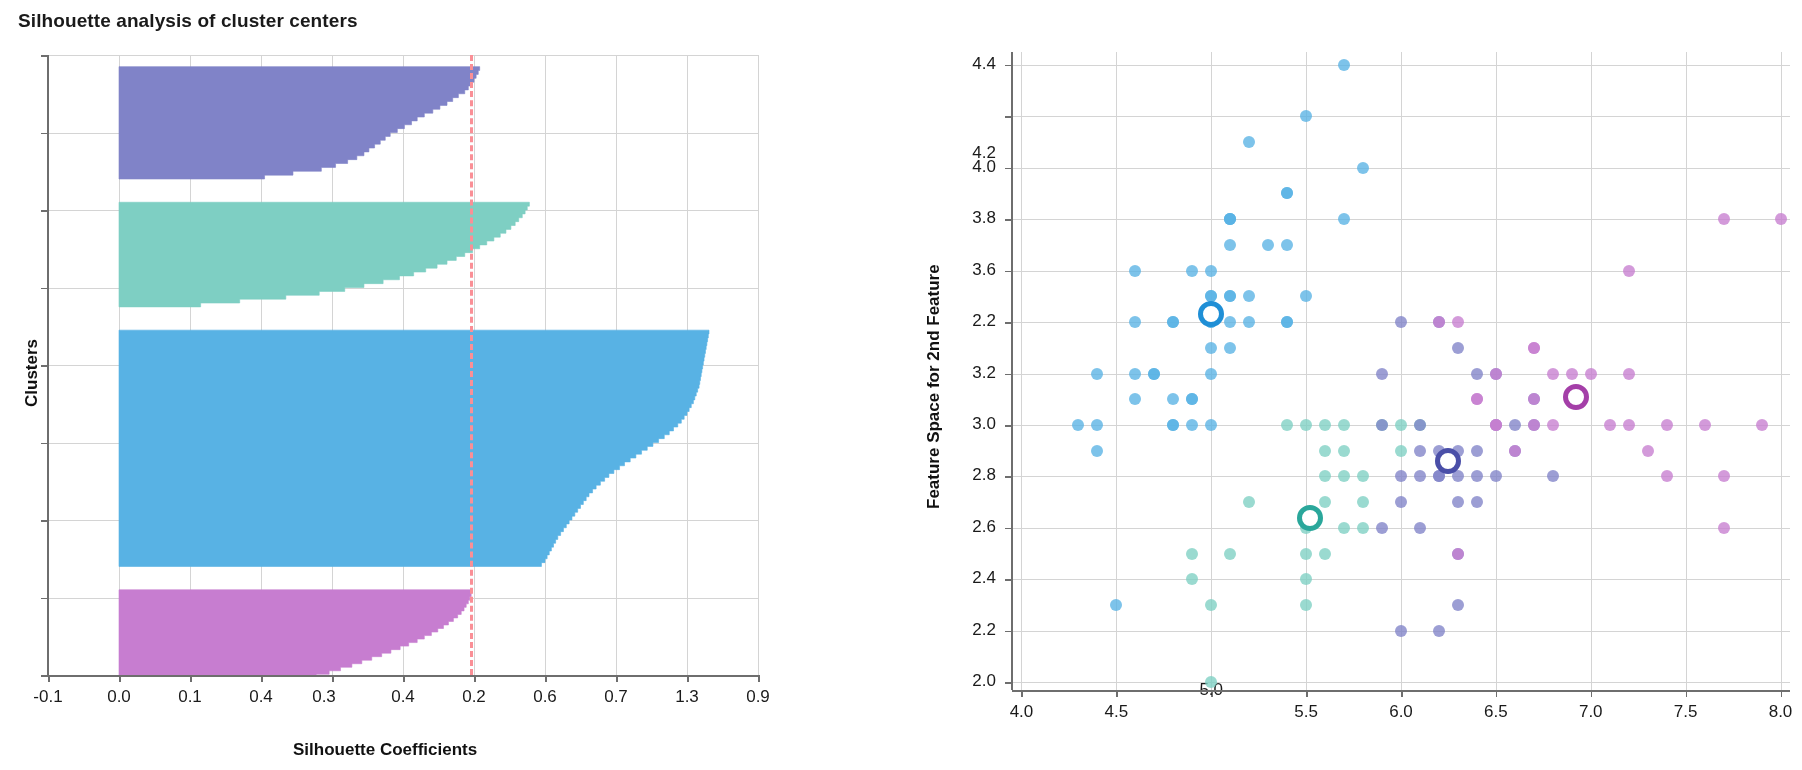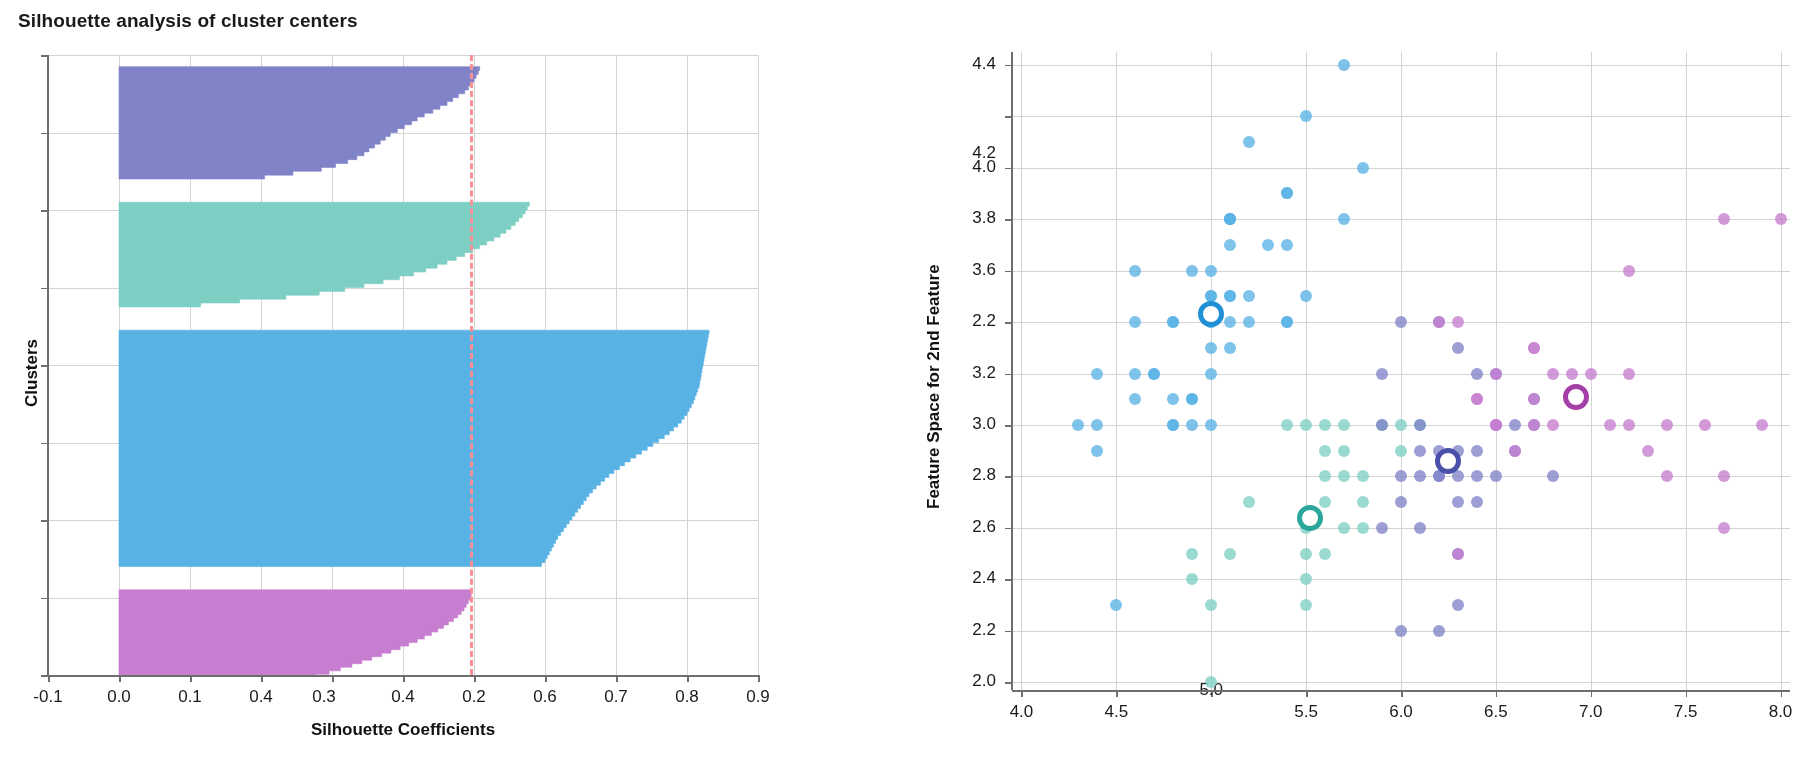--- a/index.html
+++ b/index.html
@@ -64,21 +64,21 @@
       <div class="tick" style="left: 474px; top: 675px; width: 1.5px; height: 7px;"></div>
       <div class="ticklabel" style="left: 444px; top: 687px; width: 60px;">0.2</div>
       <div class="gridv" style="left: 545px; top: 55px; height: 620px;"></div>
       <div class="tick" style="left: 545px; top: 675px; width: 1.5px; height: 7px;"></div>
       <div class="ticklabel" style="left: 515px; top: 687px; width: 60px;">0.6</div>
       <div class="gridv" style="left: 616px; top: 55px; height: 620px;"></div>
       <div class="tick" style="left: 616px; top: 675px; width: 1.5px; height: 7px;"></div>
       <div class="ticklabel" style="left: 586px; top: 687px; width: 60px;">0.7</div>
       <div class="gridv" style="left: 687px; top: 55px; height: 620px;"></div>
       <div class="tick" style="left: 687px; top: 675px; width: 1.5px; height: 7px;"></div>
-      <div class="ticklabel" style="left: 657px; top: 687px; width: 60px;">0.8</div>
+      <div class="ticklabel" style="left: 657px; top: 687px; width: 60px;">1.3</div>
       <div class="gridv" style="left: 758px; top: 55px; height: 620px;"></div>
       <div class="tick" style="left: 758px; top: 675px; width: 1.5px; height: 7px;"></div>
       <div class="ticklabel" style="left: 728px; top: 687px; width: 60px;">0.9</div>
       <div class="gridh" style="left: 48px; top: 675px; width: 710px;"></div>
       <div class="tick" style="left: 41px; top: 675px; width: 7px; height: 1.5px;"></div>
       <div class="gridh" style="left: 48px; top: 597.5px; width: 710px;"></div>
       <div class="tick" style="left: 41px; top: 597.5px; width: 7px; height: 1.5px;"></div>
       <div class="gridh" style="left: 48px; top: 520px; width: 710px;"></div>
       <div class="tick" style="left: 41px; top: 520px; width: 7px; height: 1.5px;"></div>
       <div class="gridh" style="left: 48px; top: 442.5px; width: 710px;"></div>
@@ -100,21 +100,21 @@
           <clipPath id="silclip">
             <rect x="48" y="55" width="710" height="620"></rect>
           </clipPath>
         </defs>
         <path d="M 119 179 L 264.55 179.00 L 264.55 175.13 L 292.95 175.13 L 292.95 171.25 L 321.35 171.25 L 321.35 167.38 L 335.55 167.38 L 335.55 163.50 L 347.62 163.50 L 347.62 159.63 L 356.85 159.63 L 356.85 155.75 L 363.95 155.75 L 363.95 151.88 L 368.92 151.88 L 368.92 148.00 L 374.60 148.00 L 374.60 144.13 L 380.28 144.13 L 380.28 140.25 L 385.25 140.25 L 385.25 136.38 L 390.22 136.38 L 390.22 132.50 L 397.32 132.50 L 397.32 128.63 L 404.42 128.63 L 404.42 124.75 L 411.52 124.75 L 411.52 120.88 L 417.20 120.88 L 417.20 117.00 L 424.30 117.00 L 424.30 113.13 L 432.82 113.13 L 432.82 109.25 L 439.92 109.25 L 439.92 105.38 L 447.02 105.38 L 447.02 101.50 L 452.70 101.50 L 452.70 97.63 L 458.38 97.63 L 458.38 93.75 L 464.77 93.75 L 464.77 89.88 L 468.32 89.88 L 468.32 86.00 L 471.87 86.00 L 471.87 82.13 L 474.00 82.13 L 474.00 78.25 L 476.13 78.25 L 476.13 74.38 L 478.26 74.38 L 478.26 70.50 L 479.68 70.50 L 479.68 66.63 L 119 66.625 Z" fill="#8083c8" stroke="#8083c8" stroke-width="0.6" clip-path="url(#silclip)"></path>
         <path d="M 119 306.875 L 200.65 306.88 L 200.65 303.00 L 239.70 303.00 L 239.70 299.13 L 285.85 299.13 L 285.85 295.25 L 319.22 295.25 L 319.22 291.38 L 344.78 291.38 L 344.78 287.50 L 363.95 287.50 L 363.95 283.63 L 383.12 283.63 L 383.12 279.75 L 399.45 279.75 L 399.45 275.88 L 413.65 275.88 L 413.65 272.00 L 425.72 272.00 L 425.72 268.13 L 437.08 268.13 L 437.08 264.25 L 447.02 264.25 L 447.02 260.38 L 456.25 260.38 L 456.25 256.50 L 464.77 256.50 L 464.77 252.63 L 472.58 252.63 L 472.58 248.75 L 479.68 248.75 L 479.68 244.88 L 486.78 244.88 L 486.78 241.00 L 493.88 241.00 L 493.88 237.13 L 500.27 237.13 L 500.27 233.25 L 505.95 233.25 L 505.95 229.38 L 510.92 229.38 L 510.92 225.50 L 515.18 225.50 L 515.18 221.63 L 518.73 221.63 L 518.73 217.75 L 522.28 217.75 L 522.28 213.88 L 525.12 213.88 L 525.12 210.00 L 527.25 210.00 L 527.25 206.13 L 529.38 206.13 L 529.38 202.25 L 119 202.25 Z" fill="#7ecfc3" stroke="#7ecfc3" stroke-width="0.6" clip-path="url(#silclip)"></path>
         <path d="M 119 566.5 L 541.45 566.50 L 541.45 562.63 L 545.00 562.63 L 545.00 558.75 L 547.13 558.75 L 547.13 554.88 L 549.26 554.88 L 549.26 551.00 L 551.39 551.00 L 551.39 547.13 L 553.52 547.13 L 553.52 543.25 L 555.65 543.25 L 555.65 539.38 L 557.78 539.38 L 557.78 535.50 L 560.62 535.50 L 560.62 531.63 L 563.46 531.63 L 563.46 527.75 L 566.30 527.75 L 566.30 523.88 L 569.14 523.88 L 569.14 520.00 L 571.98 520.00 L 571.98 516.13 L 574.82 516.13 L 574.82 512.25 L 577.66 512.25 L 577.66 508.38 L 580.50 508.38 L 580.50 504.50 L 583.34 504.50 L 583.34 500.63 L 586.18 500.63 L 586.18 496.75 L 589.02 496.75 L 589.02 492.88 L 592.57 492.88 L 592.57 489.00 L 596.12 489.00 L 596.12 485.13 L 600.38 485.13 L 600.38 481.25 L 604.64 481.25 L 604.64 477.38 L 608.90 477.38 L 608.90 473.50 L 613.87 473.50 L 613.87 469.63 L 619.55 469.63 L 619.55 465.75 L 624.52 465.75 L 624.52 461.88 L 630.20 461.88 L 630.20 458.00 L 635.88 458.00 L 635.88 454.13 L 641.56 454.13 L 641.56 450.25 L 647.24 450.25 L 647.24 446.38 L 652.92 446.38 L 652.92 442.50 L 658.60 442.50 L 658.60 438.63 L 664.28 438.63 L 664.28 434.75 L 669.25 434.75 L 669.25 430.88 L 673.51 430.88 L 673.51 427.00 L 677.77 427.00 L 677.77 423.13 L 681.32 423.13 L 681.32 419.25 L 684.16 419.25 L 684.16 415.38 L 687.00 415.38 L 687.00 411.50 L 689.13 411.50 L 689.13 407.63 L 691.26 407.63 L 691.26 403.75 L 693.39 403.75 L 693.39 399.88 L 694.81 399.88 L 694.81 396.00 L 696.23 396.00 L 696.23 392.13 L 697.65 392.13 L 697.65 388.25 L 699.07 388.25 L 699.07 384.38 L 699.78 384.38 L 699.78 380.50 L 700.49 380.50 L 700.49 376.63 L 701.20 376.63 L 701.20 372.75 L 701.91 372.75 L 701.91 368.88 L 702.62 368.88 L 702.62 365.00 L 703.33 365.00 L 703.33 361.13 L 704.04 361.13 L 704.04 357.25 L 704.75 357.25 L 704.75 353.38 L 705.46 353.38 L 705.46 349.50 L 706.17 349.50 L 706.17 345.63 L 706.88 345.63 L 706.88 341.75 L 707.59 341.75 L 707.59 337.88 L 708.30 337.88 L 708.30 334.00 L 709.01 334.00 L 709.01 330.13 L 119 330.125 Z" fill="#58b2e4" stroke="#58b2e4" stroke-width="0.6" clip-path="url(#silclip)"></path>
         <path d="M 119 706 L 108.35 706.00 L 108.35 702.48 L 161.60 702.48 L 161.60 698.95 L 204.20 698.95 L 204.20 695.43 L 232.60 695.43 L 232.60 691.91 L 253.90 691.91 L 253.90 688.39 L 271.65 688.39 L 271.65 684.86 L 287.98 684.86 L 287.98 681.34 L 302.18 681.34 L 302.18 677.82 L 316.38 677.82 L 316.38 674.30 L 329.16 674.30 L 329.16 670.77 L 340.52 670.77 L 340.52 667.25 L 351.88 667.25 L 351.88 663.73 L 361.82 663.73 L 361.82 660.20 L 371.76 660.20 L 371.76 656.68 L 381.70 656.68 L 381.70 653.16 L 390.93 653.16 L 390.93 649.64 L 400.16 649.64 L 400.16 646.11 L 408.68 646.11 L 408.68 642.59 L 417.20 642.59 L 417.20 639.07 L 424.30 639.07 L 424.30 635.55 L 431.40 635.55 L 431.40 632.02 L 437.79 632.02 L 437.79 628.50 L 443.47 628.50 L 443.47 624.98 L 448.44 624.98 L 448.44 621.45 L 453.41 621.45 L 453.41 617.93 L 457.67 617.93 L 457.67 614.41 L 461.22 614.41 L 461.22 610.89 L 464.06 610.89 L 464.06 607.36 L 466.19 607.36 L 466.19 603.84 L 468.32 603.84 L 468.32 600.32 L 469.74 600.32 L 469.74 596.80 L 471.16 596.80 L 471.16 593.27 L 471.87 593.27 L 471.87 589.75 L 119 589.75 Z" fill="#c77dd0" stroke="#c77dd0" stroke-width="0.6" clip-path="url(#silclip)"></path>
       </svg>
       <div class="vline" style="left: 470.45px; top: 55px; height: 620px; border-left-color: rgb(250, 143, 150);"></div>
-      <div class="axlabel" style="left: 293px; top: 720px; width: 220px; text-align: center;">Silhouette Coefficients</div>
+      <div class="axlabel" style="left: 293px; top: 740px; width: 220px; text-align: left;">Silhouette Coefficients</div>
       <div class="axlabel vert" style="left: 22px; top: 407px;">Clusters</div>
     </div>
 
   <div class="panel" id="scPanel" style="left: 0px; top: 0px; width: 1802px; height: 770px;">
       <div class="plotbox" style="left: 1012px; top: 52px; width: 778px; height: 638px;"></div>
       <div class="gridv" style="left: 1021.49px; top: 52px; height: 638px;"></div>
       <div class="tick" style="left: 1021.49px; top: 690px; width: 1.5px; height: 7px;"></div>
       <div class="ticklabel" style="left: 991.488px; top: 702px; width: 60px;">4.0</div>
       <div class="gridv" style="left: 1116.37px; top: 52px; height: 638px;"></div>
       <div class="tick" style="left: 1116.37px; top: 690px; width: 1.5px; height: 7px;"></div>

